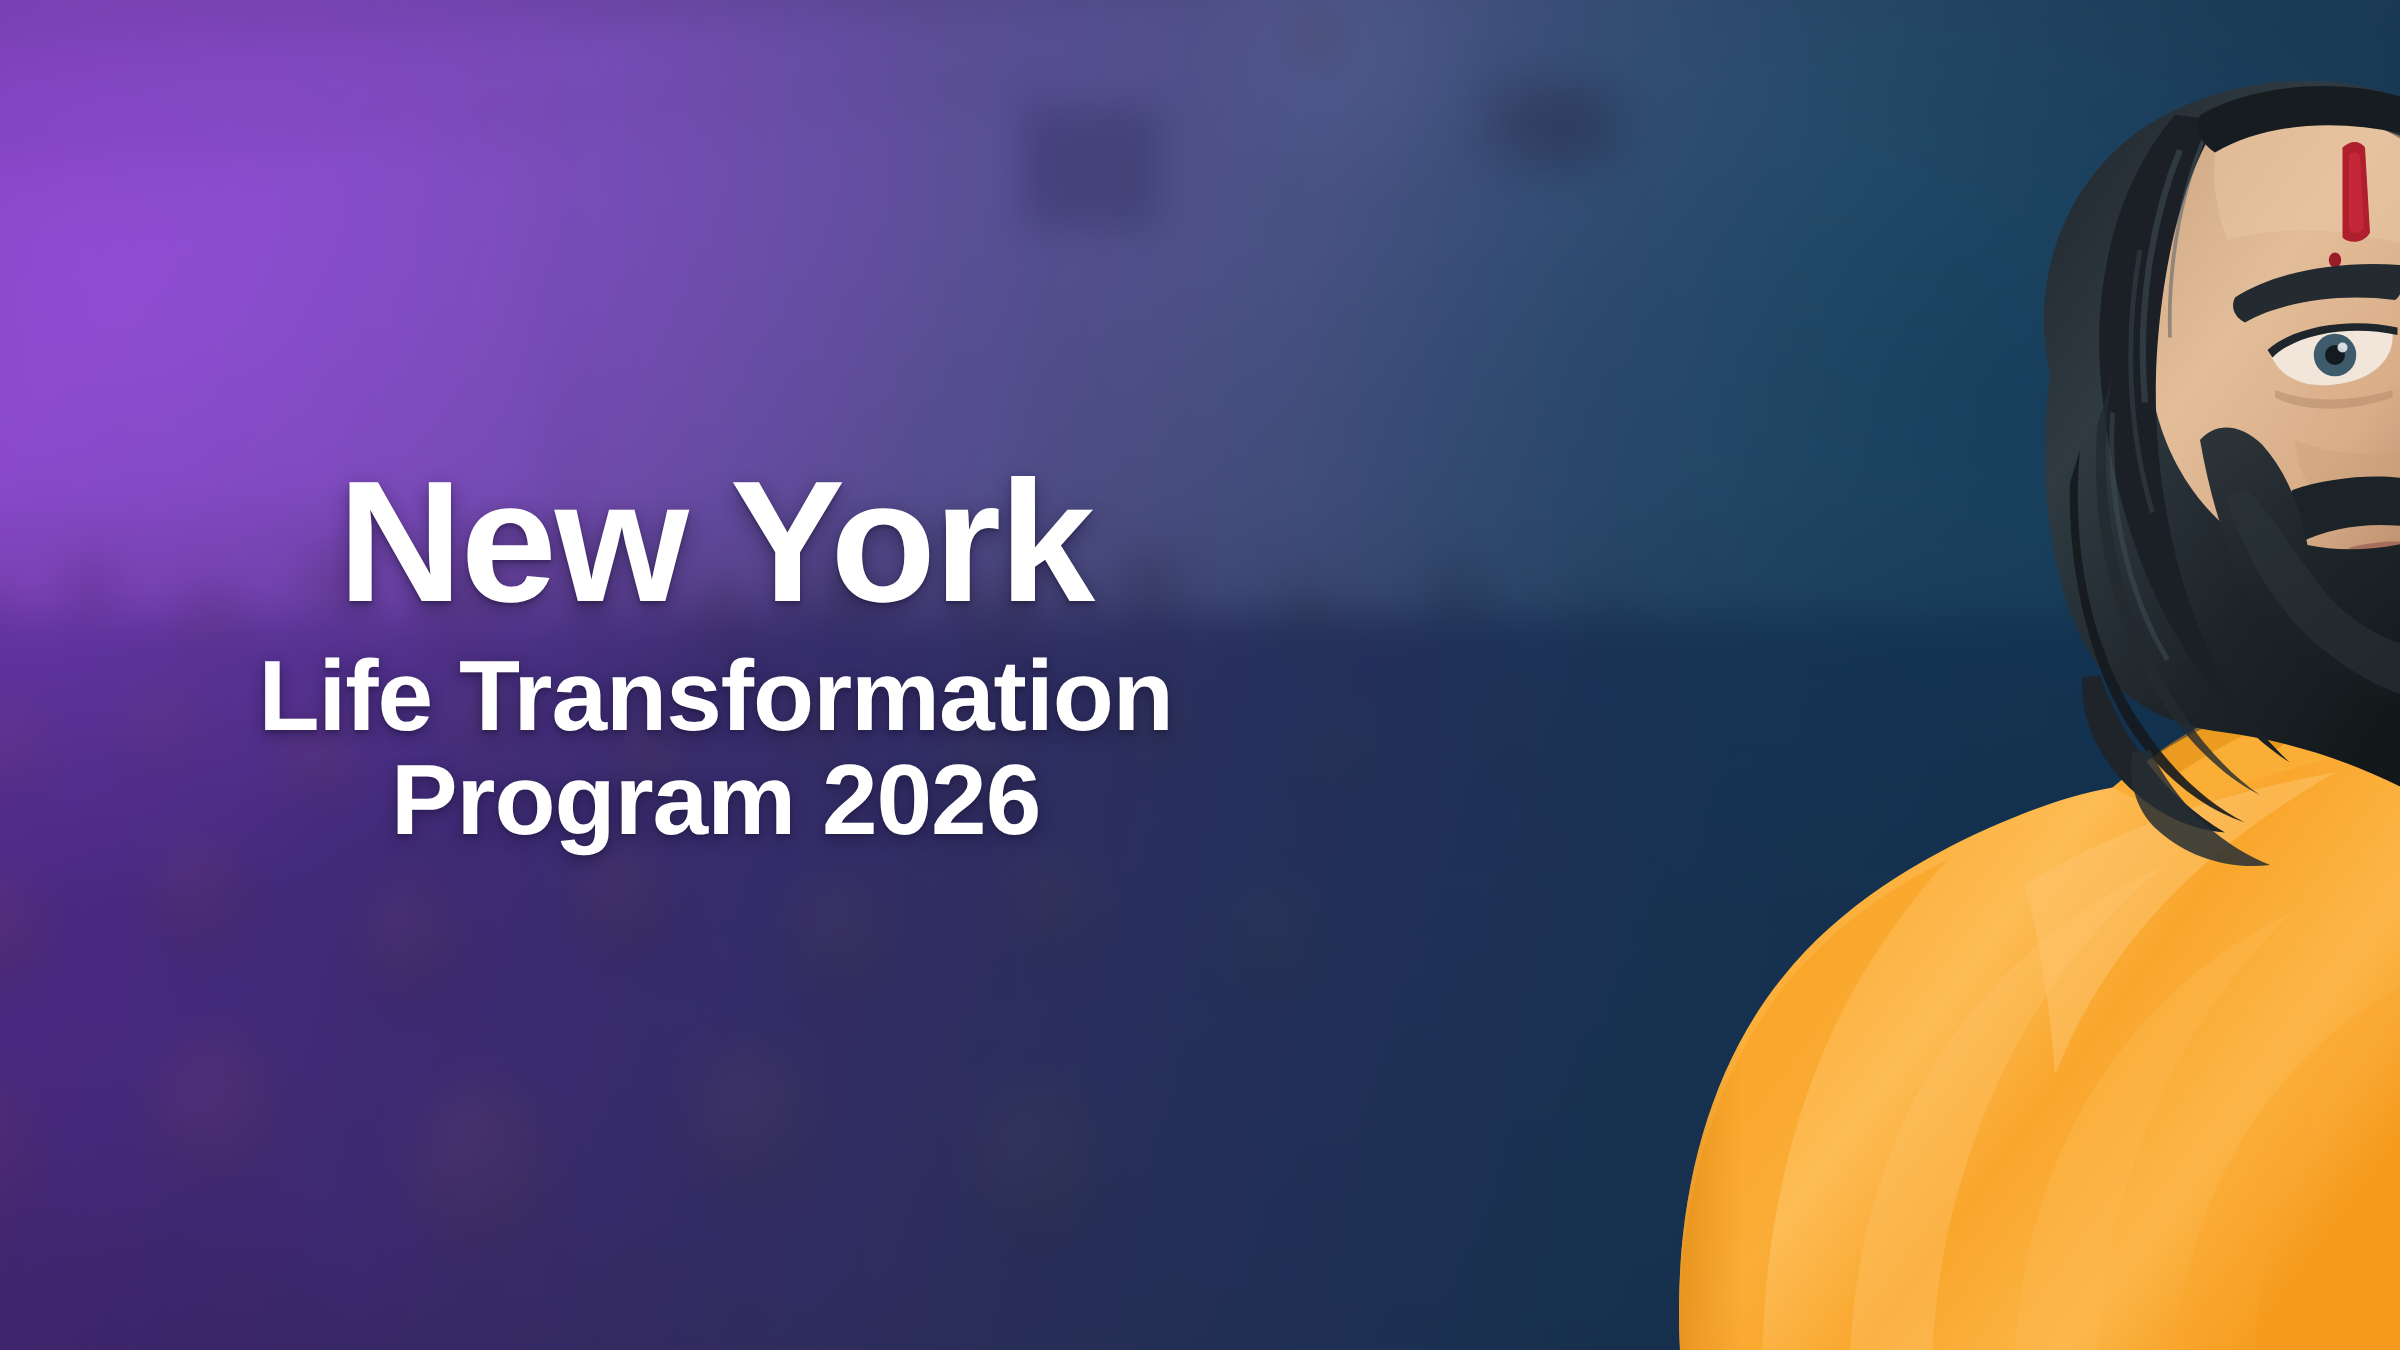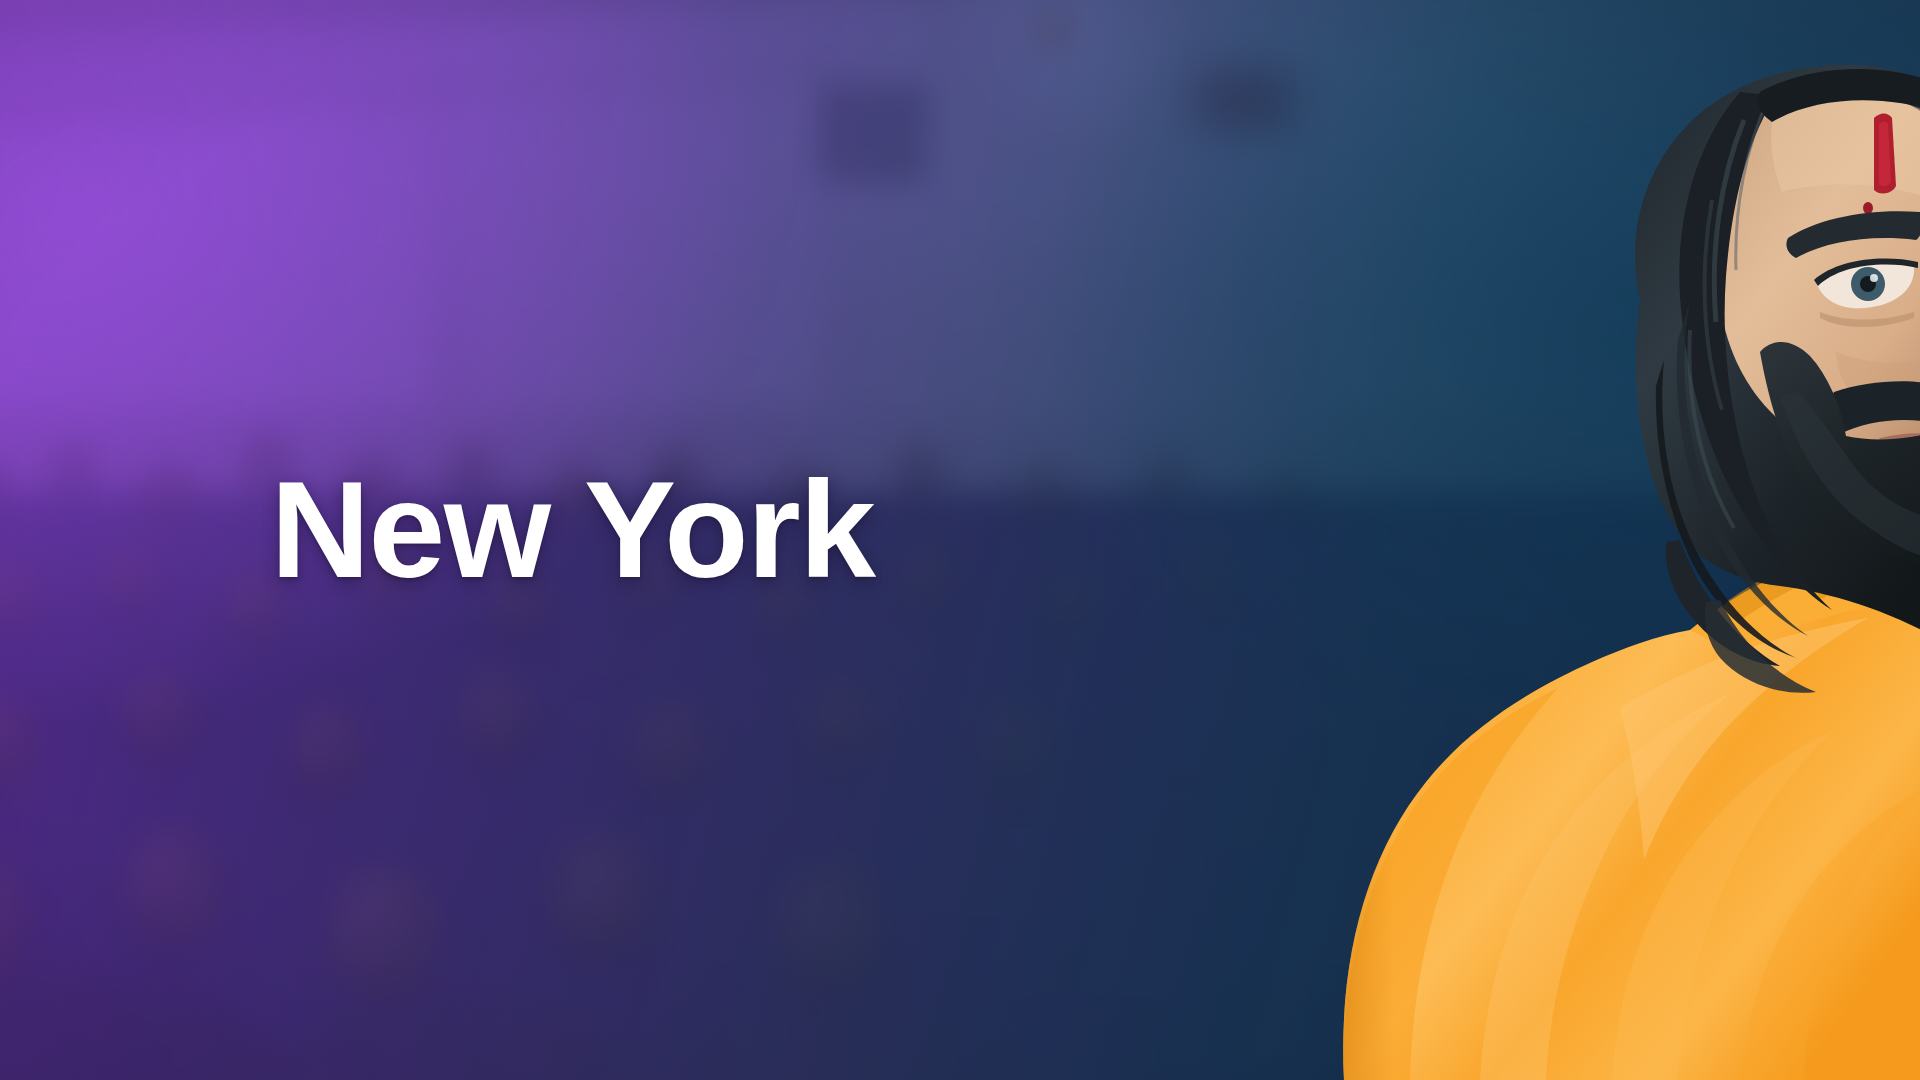--- a/index.html
+++ b/index.html
@@ -338,15 +338,19 @@
         <path d="M548 100 C526 146 514 208 516 270" stroke="#4a5a63" stroke-width="3" fill="none" opacity=".5"></path>
       </g>
 
       <path d="M540 92 C586 66 660 60 720 84 L720 112
                C662 94 596 96 552 122 C540 114 534 102 540 92 Z" fill="#171c21"></path>
     </svg>
   </div>
 
   <div class="copy">
     <div class="city">New York</div>
+    <div class="program">
+      <span class="l">Life Transformation</span>
+      <span class="l">Program 2026</span>
+    </div>
   </div>
 
 </div>
 
 </body></html>

